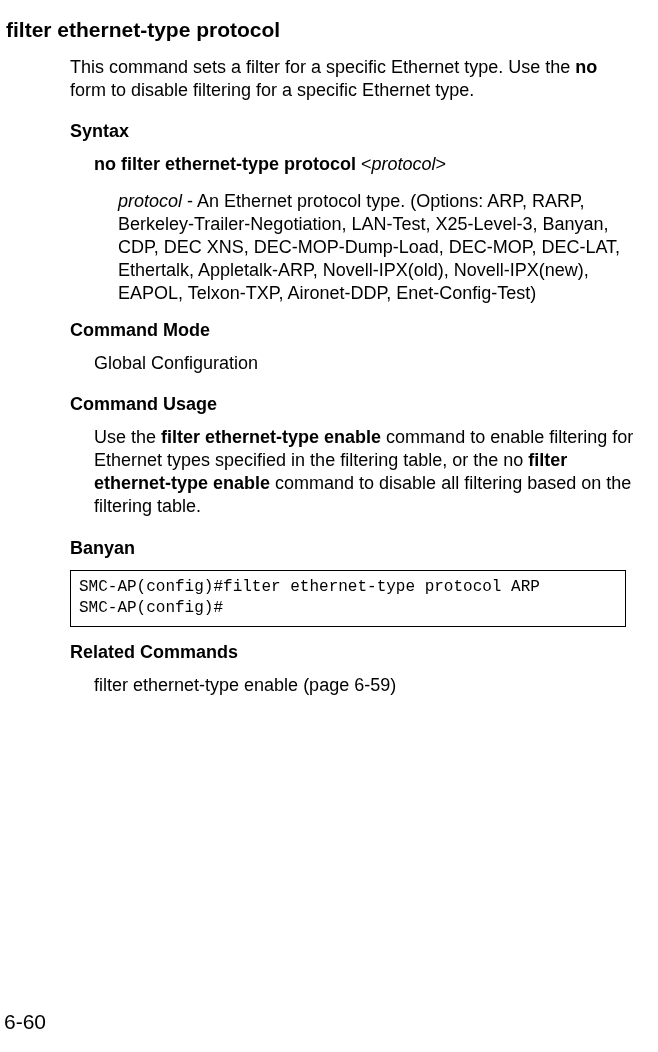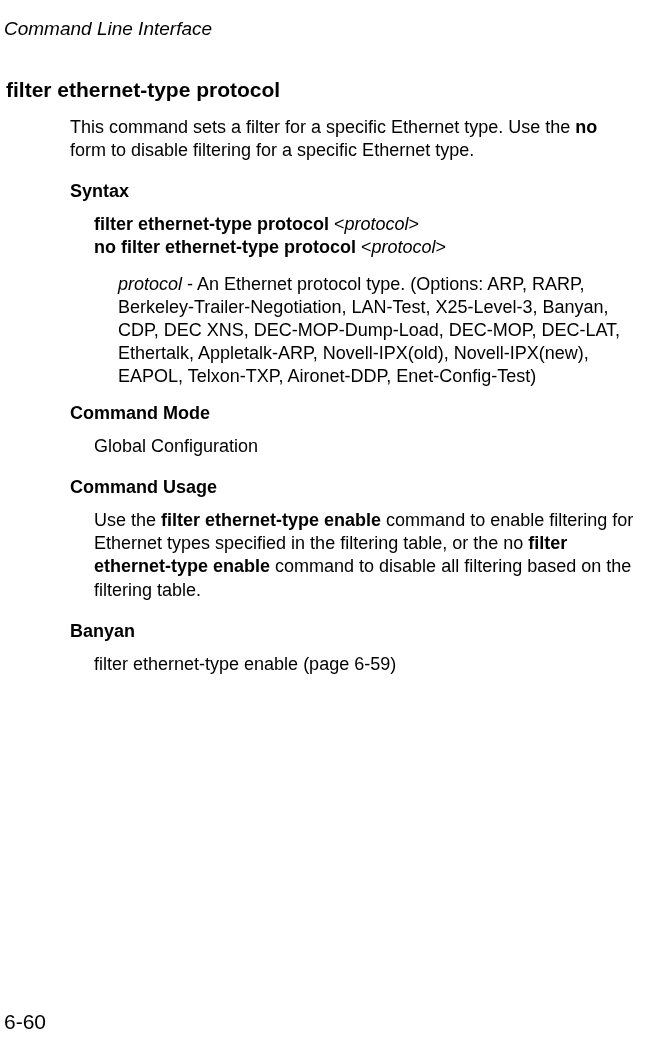--- a/index.html
+++ b/index.html
@@ -76,55 +76,56 @@
     bottom: 18px;
     left: 4px;
     font-size: 21px;
   }
 </style>
 </head>
 <body>
 
 <div class="page">
 
-  <div class="header-title">Command Line Interface</div>
 
   <div class="cmd-title">filter ethernet-type protocol</div>
 
   <div class="body-area">
 
     <p class="para">
       <span>This command sets a filter for a specific Ethernet type. Use the </span><span class="bold">no</span><span> form to disable filtering for a specific Ethernet type.</span>
     </p>
 
     <p class="section-heading">Syntax</p>
 
     <div class="indent1 syntax-block">
-      <p class="syntax-line">
-        <span class="bold">filter ethernet-type protocol </span><span>&lt;</span><span class="italic">protocol</span><span>&gt;</span>
-      </p>
       <p class="syntax-line">
         <span class="bold">no filter ethernet-type protocol </span><span>&lt;</span><span class="italic">protocol</span><span>&gt;</span>
       </p>
     </div>
 
     <p class="indent2 protocol-desc">
       <span class="italic">protocol</span><span> - An Ethernet protocol type. (Options: ARP, RARP, Berkeley-Trailer-Negotiation, LAN-Test, X25-Level-3, Banyan, CDP, DEC XNS, DEC-MOP-Dump-Load, DEC-MOP, DEC-LAT, Ethertalk, Appletalk-ARP, Novell-IPX(old), Novell-IPX(new), EAPOL, Telxon-TXP, Aironet-DDP, Enet-Config-Test)</span>
     </p>
 
 
     <p class="section-heading">Command Mode</p>
     <p class="indent1 para">Global Configuration</p>
 
     <p class="section-heading">Command Usage</p>
     <p class="indent1 para">
       <span>Use the </span><span class="bold">filter ethernet-type enable</span><span> command to enable filtering for Ethernet types specified in the filtering table, or the no </span><span class="bold">filter ethernet-type enable</span><span> command to disable all filtering based on the filtering table.</span>
     </p>
 
     <p class="section-heading">Banyan</p>
+    <div class="example-box">
+      <div class="example-line">SMC-AP(config)#filter ethernet-type protocol ARP</div>
+      <div class="example-line">SMC-AP(config)#</div>
+    </div>
 
+    <p class="section-heading">Related Commands</p>
     <p class="indent1 para">filter ethernet-type enable (page 6-59)</p>
 
   </div>
 
   <div class="page-num">6-60</div>
 
 </div>
 
 </body></html>

